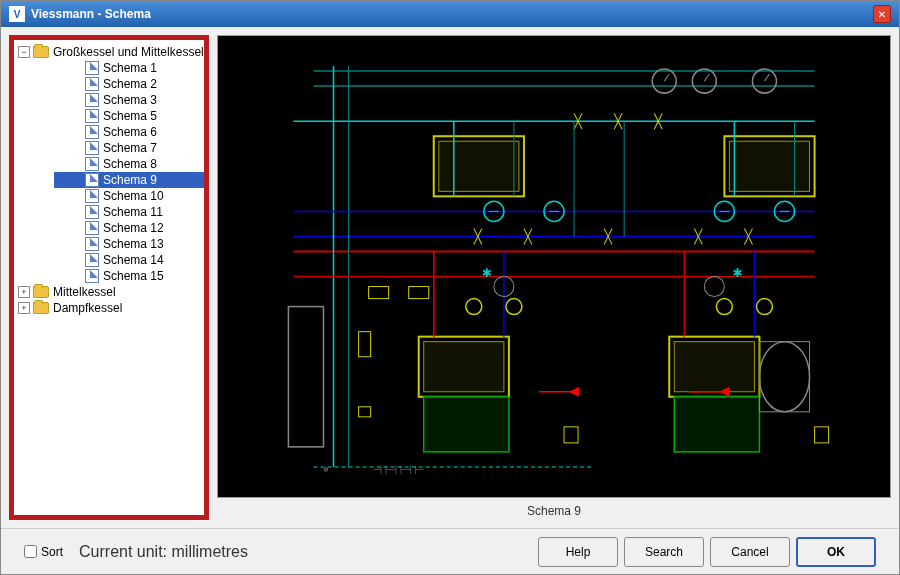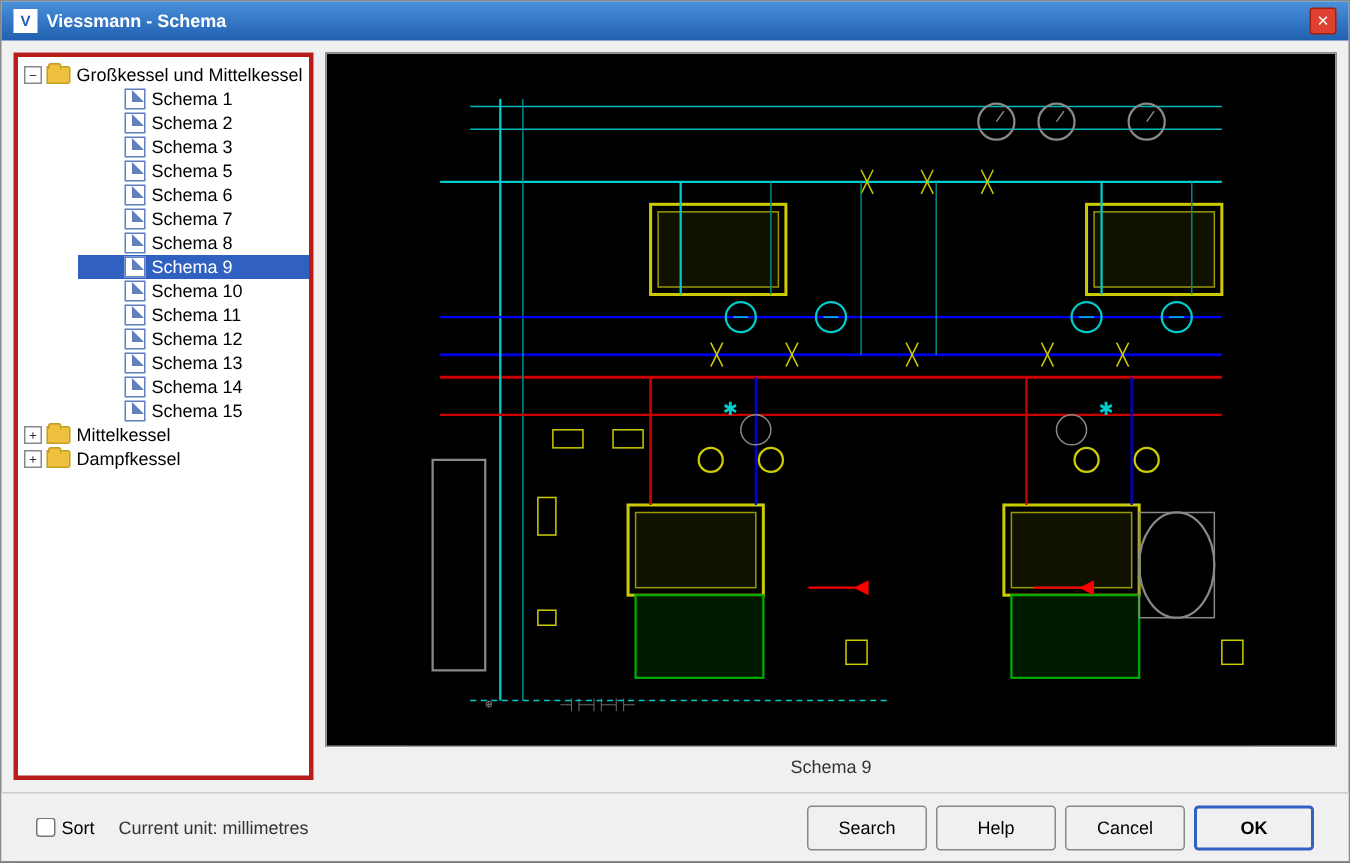--- a/index.html
+++ b/index.html
@@ -83,21 +83,21 @@
       overflow: hidden;
       padding: 8px;
       gap: 8px;
     }
 
     
     .tree-panel {
       width: 200px;
       flex-shrink: 0;
       background: white;
-      border: 3px solid #b91c1c;
+      border: 5px solid #b91c1c;
       overflow-y: auto;
       padding: 4px 0;
     }
 
     .tree-item {
       display: flex;
       align-items: center;
       padding: 1px 4px;
       cursor: pointer;
       white-space: nowrap;
@@ -222,21 +222,21 @@
     .sort-checkbox {
       display: flex;
       align-items: center;
       gap: 4px;
     }
 
     .sort-checkbox input { width: 13px; height: 13px; }
 
     .unit-label {
       flex: 1;
-      font-size: 12px;
+      font-size: 16px;
       color: #333;
       padding-left: 8px;
     }
 
     .action-buttons {
       display: flex;
       gap: 6px;
     }
 
     .btn {
@@ -494,20 +494,20 @@
 
   </div>
 
   <div class="bottom-bar">
     <div class="sort-checkbox">
       <input type="checkbox" id="sort-cb" style="">
       <label for="sort-cb">Sort</label>
     </div>
     <span class="unit-label">Current unit: millimetres</span>
     <div class="action-buttons">
+      <button class="btn">Help</button>
       <button class="btn">Search</button>
-      <button class="btn">Help</button>
       <button class="btn">Cancel</button>
       <button class="btn primary">OK</button>
     </div>
   </div>
 
 </div>
 
 </body></html>

